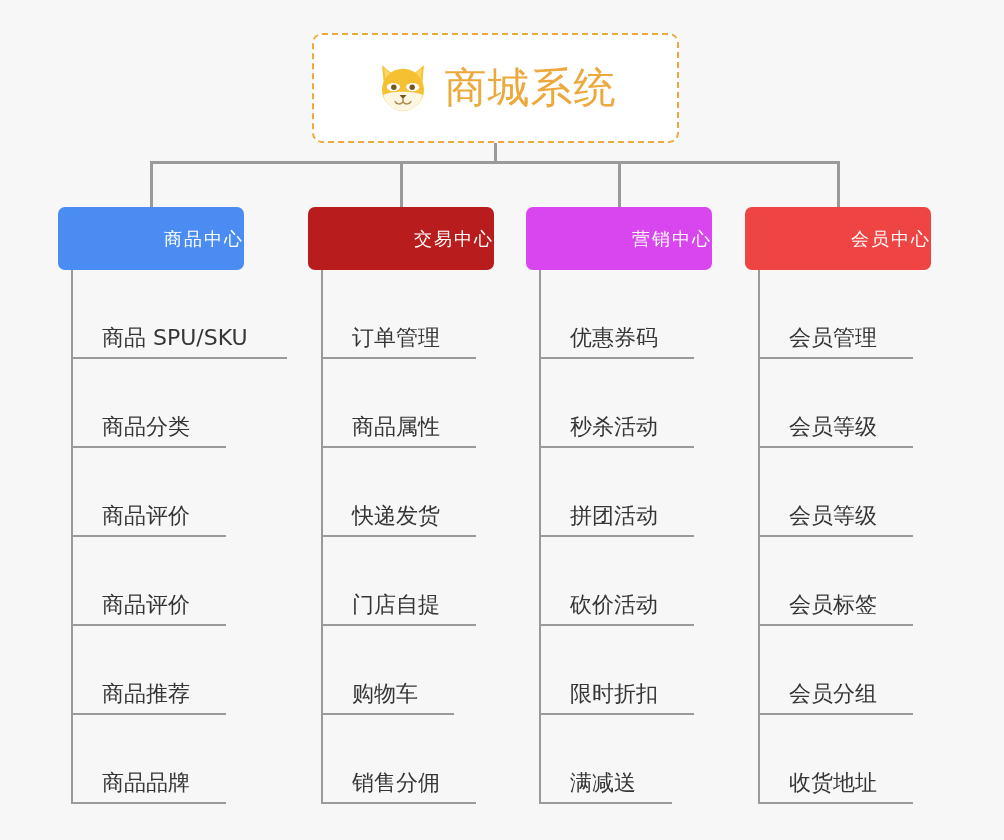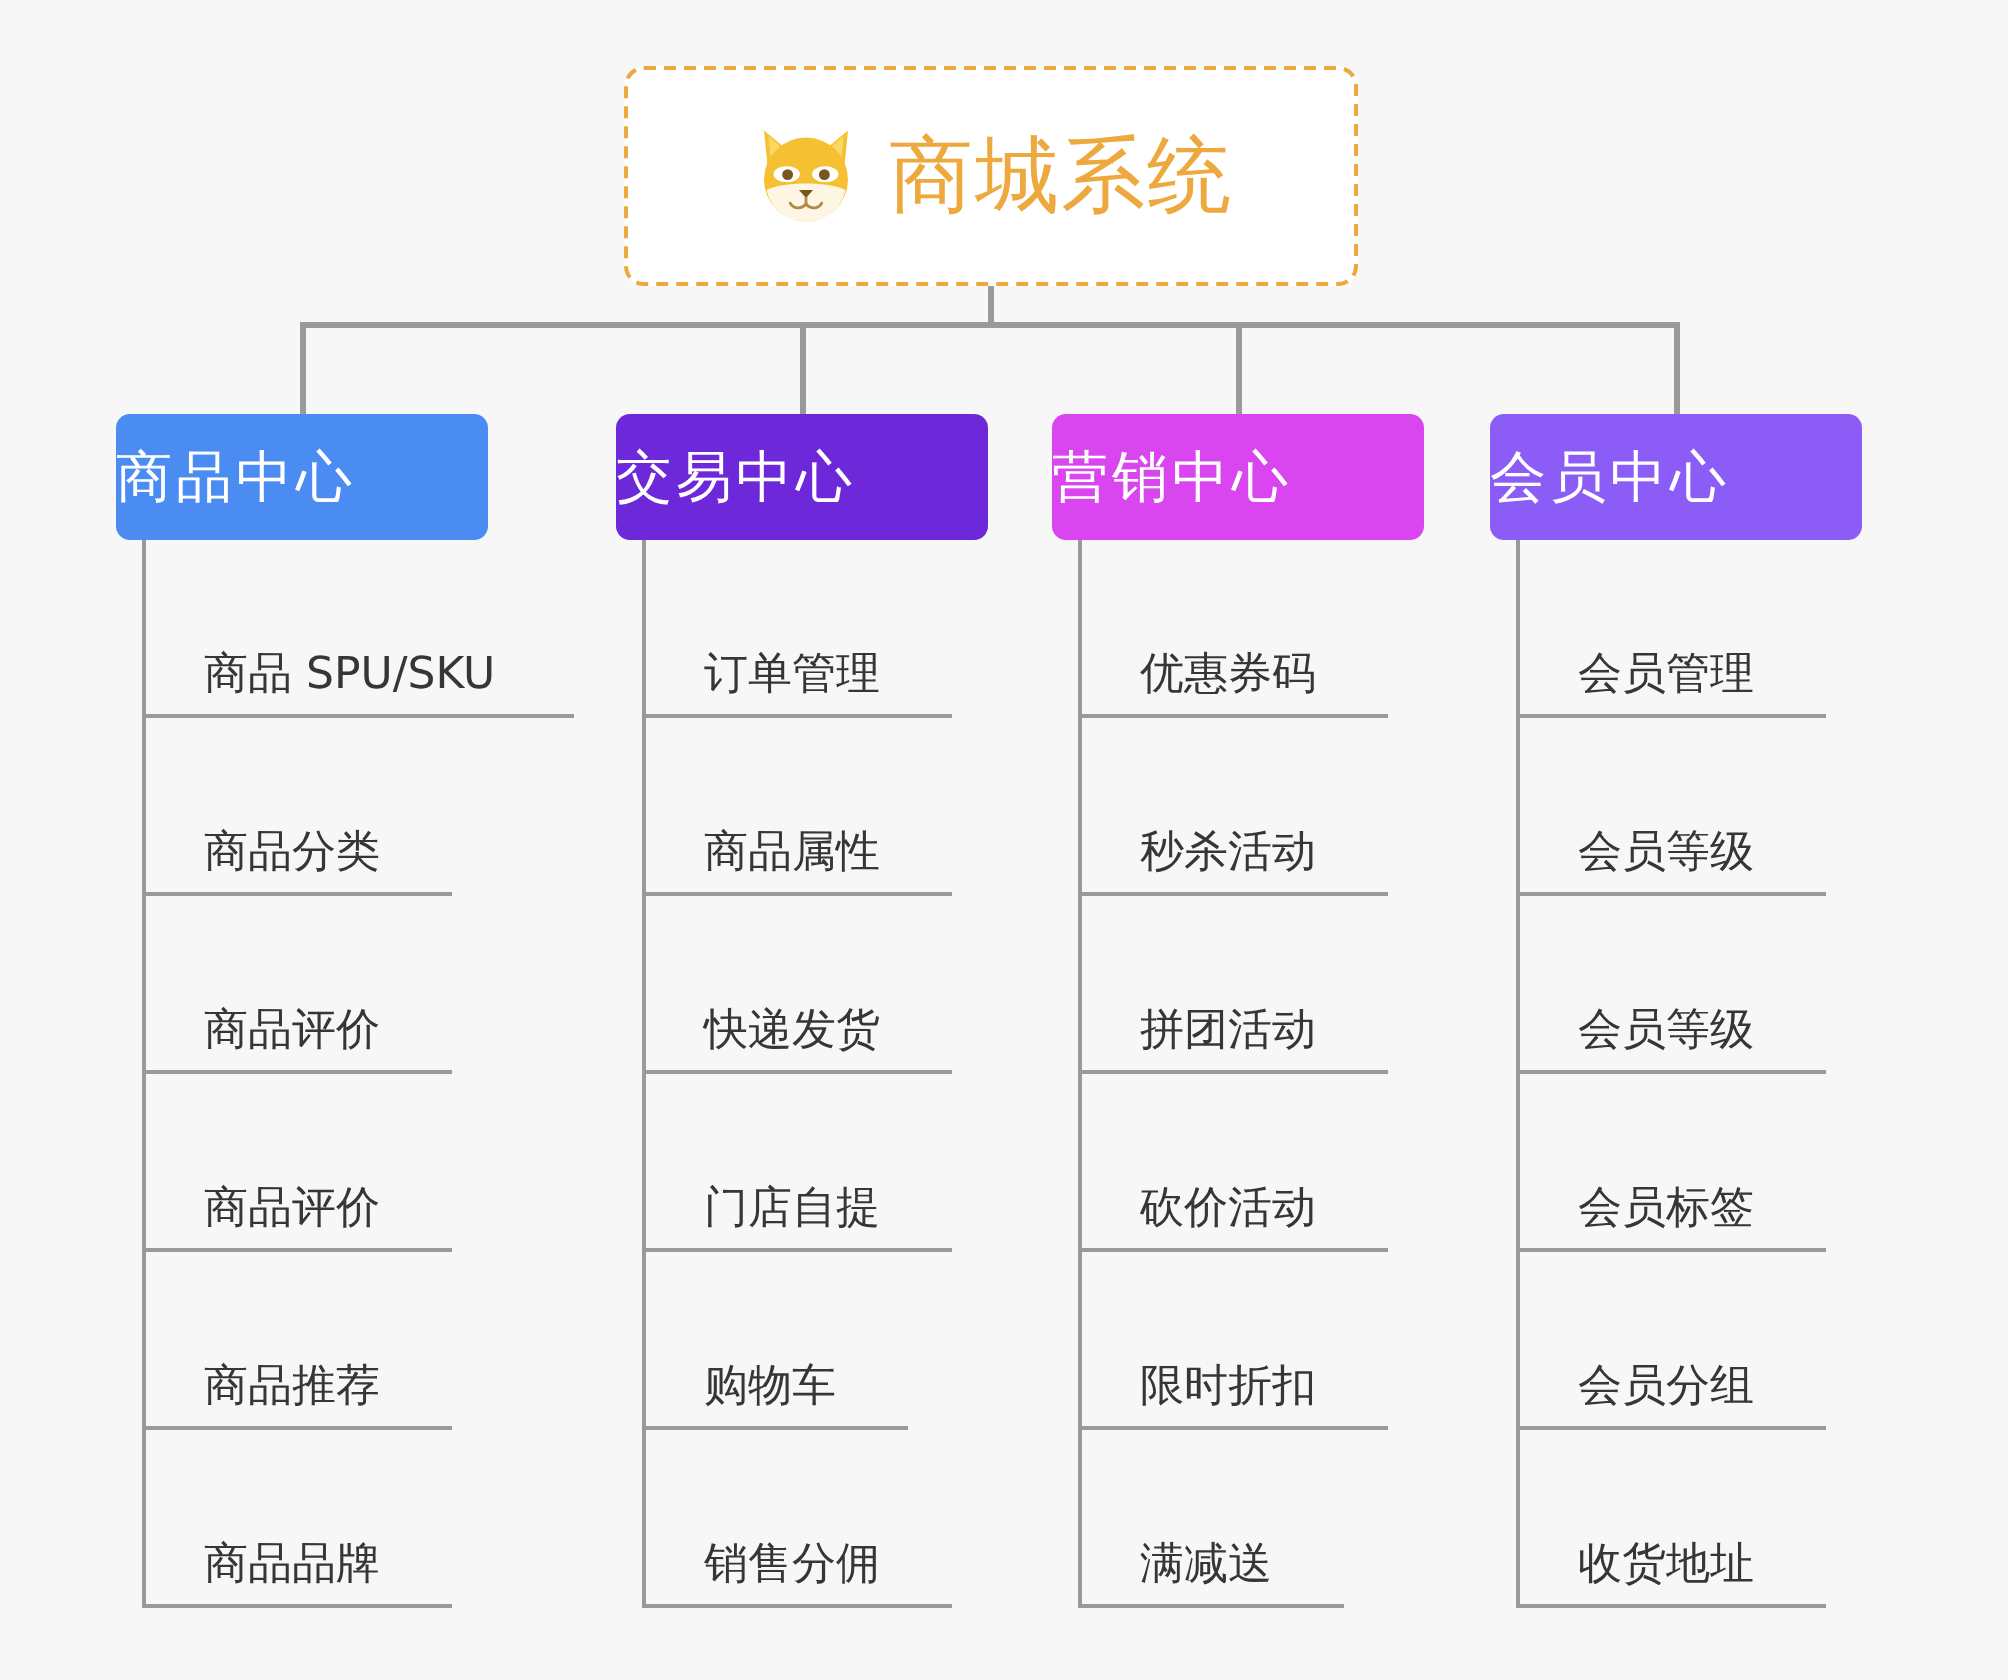--- a/index.html
+++ b/index.html
@@ -46,23 +46,23 @@
   
   .columns{
     position:absolute;
     left:0;top:207px;right:0;
   }
   .col{position:absolute;top:0;}
 
   .col-header{
     height:63px;
     border-radius:7px;
-    display:flex;align-items:center;justify-content:flex-start;
+    display:flex;align-items:center;justify-content:flex-end;
     color:#ffffff;
-    font-size:28px;
+    font-size:18px;
     letter-spacing:2px;
     box-sizing:border-box;
   }
 
   .col-body{position:relative;margin-top:0;}
   .col-trunk{
     position:absolute;
     left:13px;top:0;
     width:2px;
     background:#9a9a9a;
@@ -149,21 +149,21 @@
           <span class="leaf-underline" style="width:155px;"></span>
         </div>
         <div class="leaf">
           <span class="leaf-label">商品品牌</span>
           <span class="leaf-underline" style="width:155px;"></span>
         </div>
       </div>
     </div>
 
     <div class="col" style="left:308px;width:186px;">
-      <div class="col-header" style="background: #6d28d9; font-family: Liberation Serif, serif;">
+      <div class="col-header" style="background: #b91c1c; font-family: Liberation Serif, serif;">
         <span>交易中心</span>
       </div>
       <div class="col-body">
         <div class="col-trunk" style="height:534px;"></div>
         <div class="leaf">
           <span class="leaf-label">订单管理</span>
           <span class="leaf-underline" style="width:155px;"></span>
         </div>
         <div class="leaf">
           <span class="leaf-label">商品属性</span>
@@ -215,21 +215,21 @@
           <span class="leaf-underline" style="width:155px;"></span>
         </div>
         <div class="leaf">
           <span class="leaf-label">满减送</span>
           <span class="leaf-underline" style="width:133px;"></span>
         </div>
       </div>
     </div>
 
     <div class="col" style="left:745px;width:186px;">
-      <div class="col-header" style="background: #8b5cf6;">
+      <div class="col-header" style="background: #ef4444;">
         <span>会员中心</span>
       </div>
       <div class="col-body">
         <div class="col-trunk" style="height:534px;"></div>
         <div class="leaf">
           <span class="leaf-label">会员管理</span>
           <span class="leaf-underline" style="width:155px;"></span>
         </div>
         <div class="leaf">
           <span class="leaf-label">会员等级</span>

